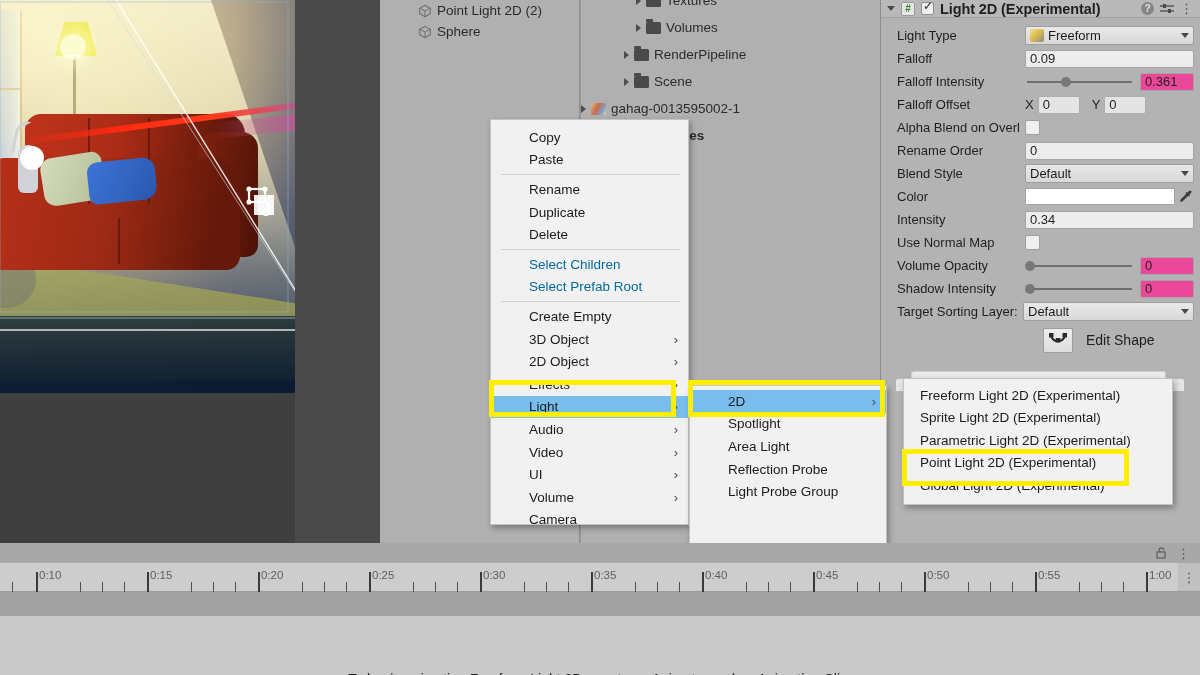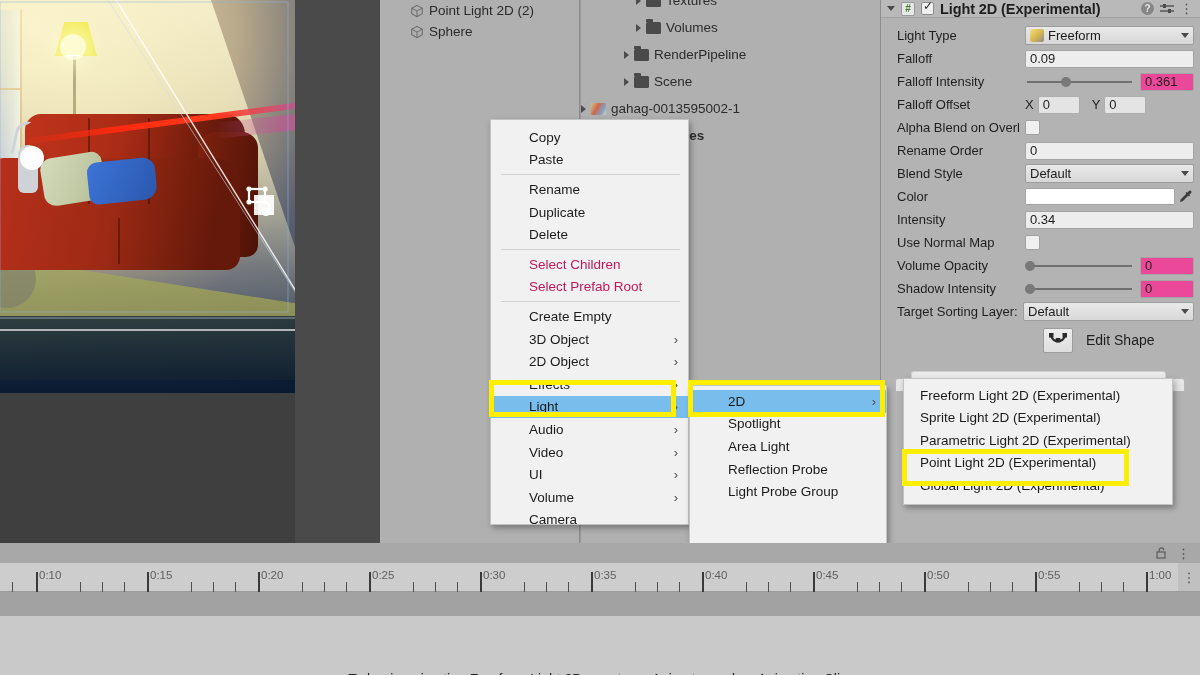--- a/index.html
+++ b/index.html
@@ -140,21 +140,21 @@
   }
 
   
   #hierarchy-panel {
     position: absolute; left: 380px; top: 0; width: 200px; height: 543px;
     background: #b0b0b0;
     border-right: 1px solid #8d8d8d;
     font-size: 13.5px; color: #2b2b2b;
   }
   .hrow {
-    display: flex; align-items: center; height: 21px; padding-left: 30px; gap: 5px;
+    display: flex; align-items: center; height: 21px; padding-left: 38px; gap: 5px;
   }
   .cube-icon { width: 14px; height: 14px; flex: 0 0 14px; }
 
   
   #project-panel {
     position: absolute; left: 581px; top: 0; width: 299px; height: 543px;
     background: #b0b0b0;
     font-size: 13.5px; color: #2b2b2b;
   }
   .prow { display: flex; align-items: center; height: 27px; gap: 5px; }
@@ -297,21 +297,21 @@
   .ctx {
     position: absolute; background: #f1f1f1;
     border: 1px solid #c3c3c3;
     box-shadow: 2px 3px 6px rgba(0,0,0,.32);
     font-size: 13.5px; color: #1b1b1b;
   }
   .ctx-item {
     height: 22.6px; display: flex; align-items: center;
     padding-left: 38px; padding-right: 10px; white-space: nowrap;
   }
-  .ctx-item.disabled { color: #be185d; }
+  .ctx-item.disabled { color: #0369a1; }
   .ctx-item.sel { background: #79bdec; }
   .ctx-arrow {
     margin-left: auto; color: #4d4d4d; font-size: 13px; line-height: 13px;
   }
   .ctx-sep {
     height: 1px; background: #d2d2d2; margin: 3px 8px 3px 10px;
   }
   #ctx-main { left: 490px; top: 119px; width: 199px; height: 406px; padding-top: 6px; }
   #ctx-sub2  { left: 689px; top: 385px; width: 198px; height: 160px; padding-top: 4px; }
   #ctx-sub3  { left: 903px; top: 378px; width: 270px; height: 127px; padding-top: 5px; }

